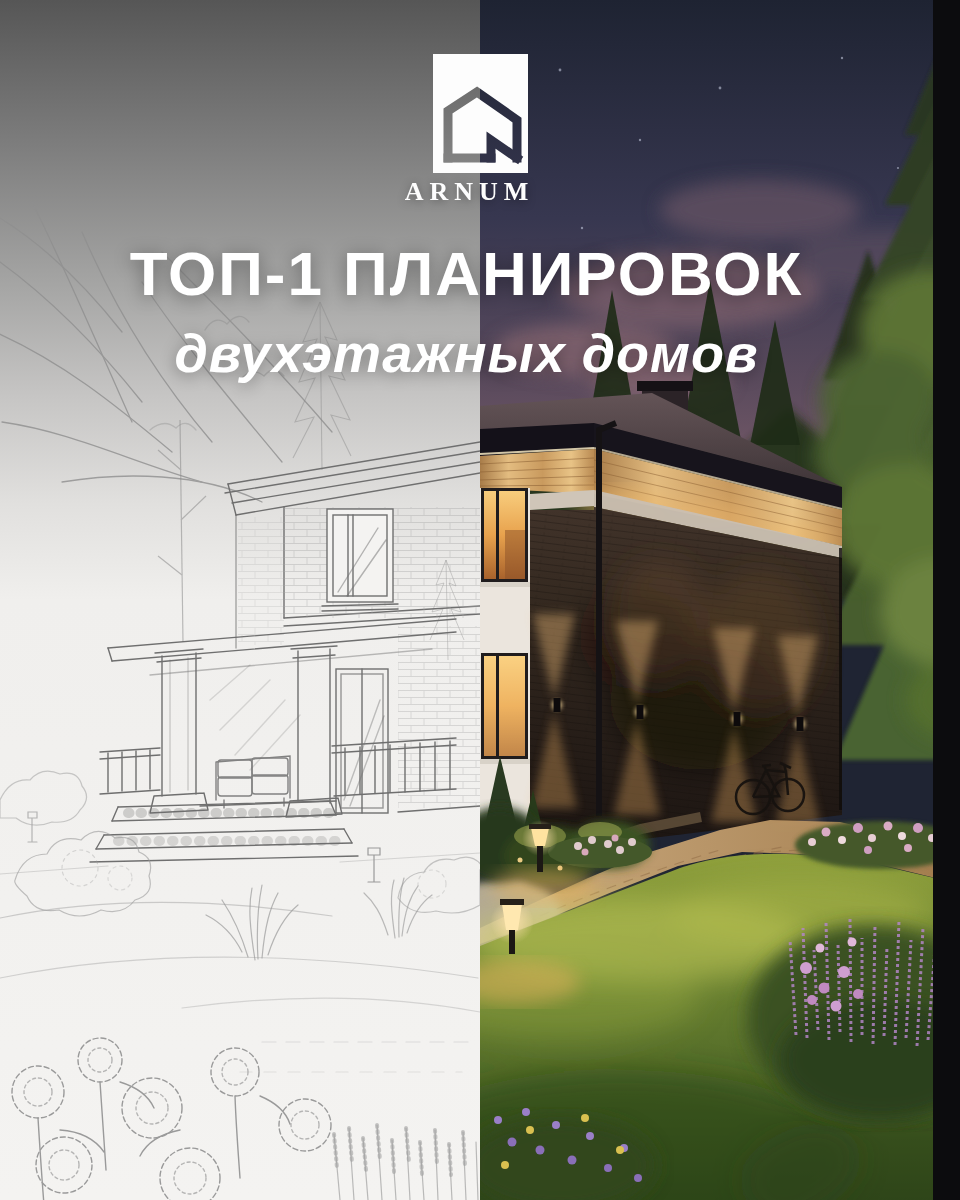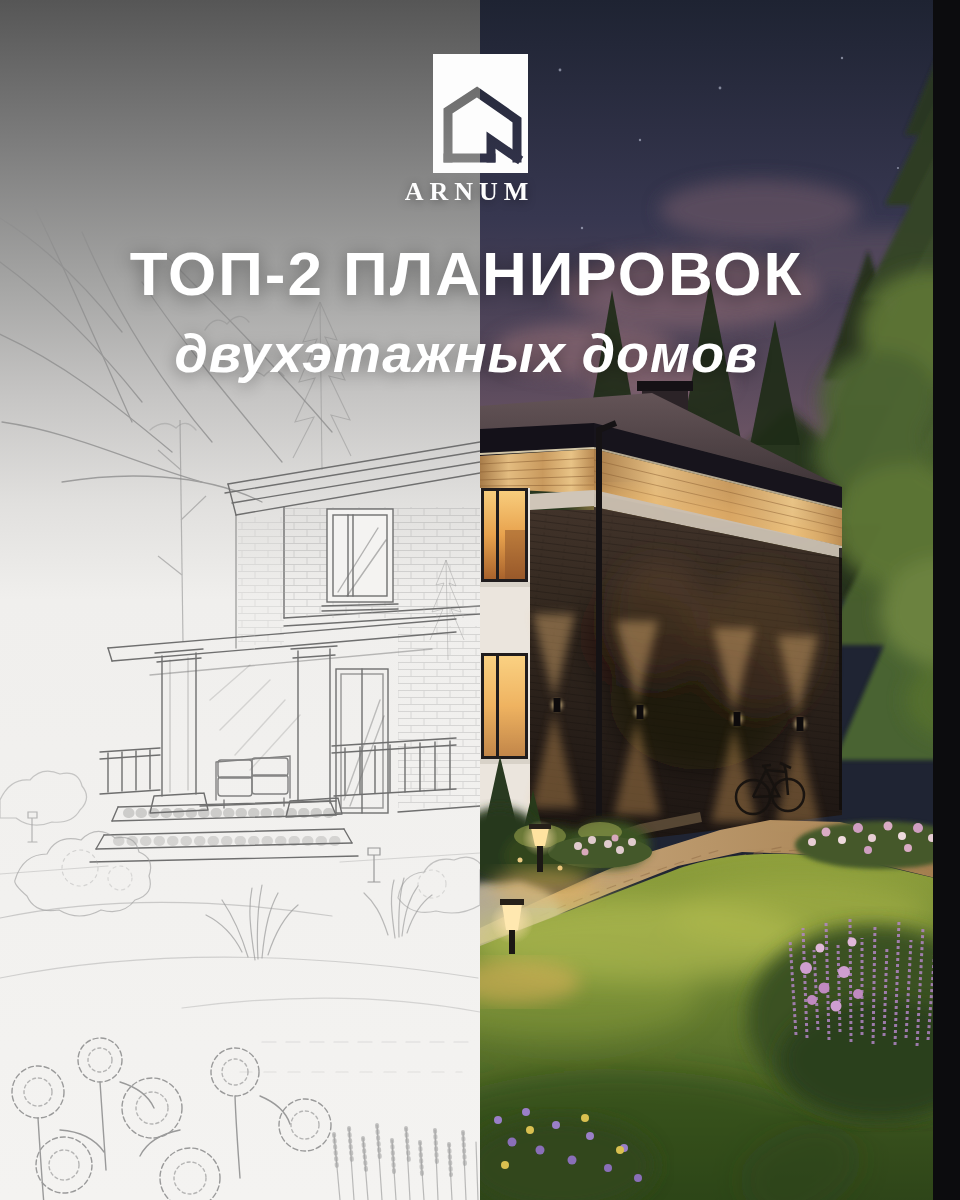--- a/index.html
+++ b/index.html
@@ -516,17 +516,17 @@
               <path d="M15,104 L15,57 L44,38 L84,66 L84,104"></path>
               <path d="M84,104 L58,86 L58,104"></path>
               <path d="M15,104 L58,104"></path>
             </g>
           </mask>
         </defs>
         <rect width="95" height="119" fill="#fdfdfd" mask="url(#logoMask)"></rect>
       </svg>
     </div>
     <div class="brand">ARNUM</div>
-    <div class="title">ТОП-2 ПЛАНИРОВОК</div>
+    <div class="title">ТОП-1 ПЛАНИРОВОК</div>
     <div class="subtitle">двухэтажных домов</div>
   </div>
 
 </div>
 
 </body></html>

